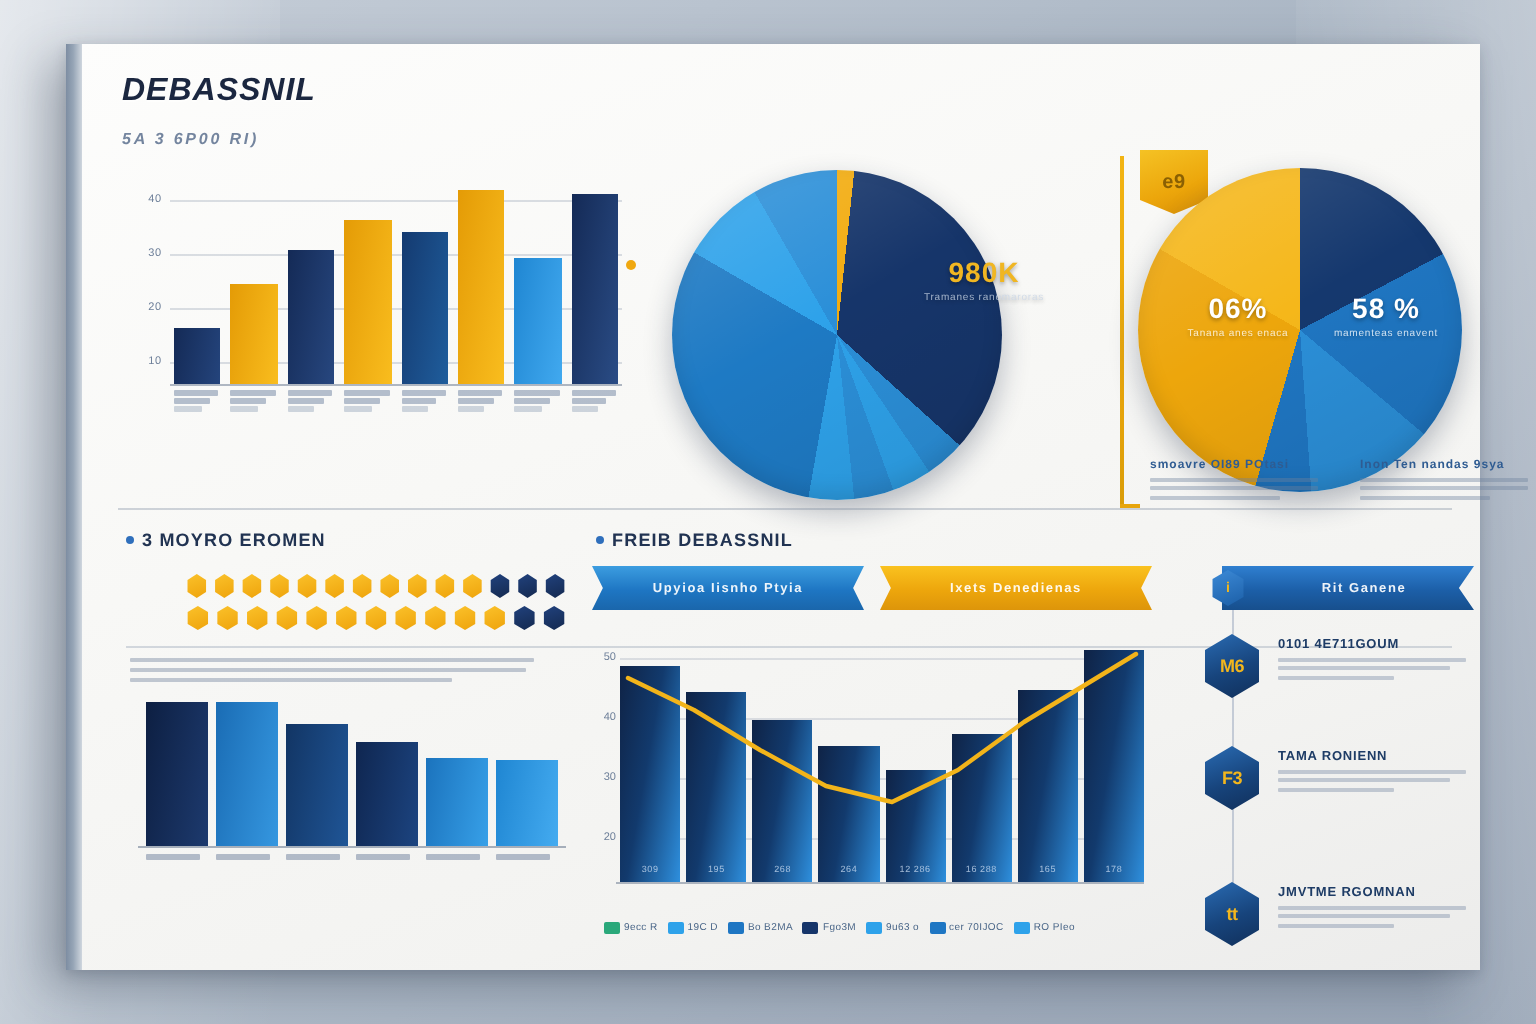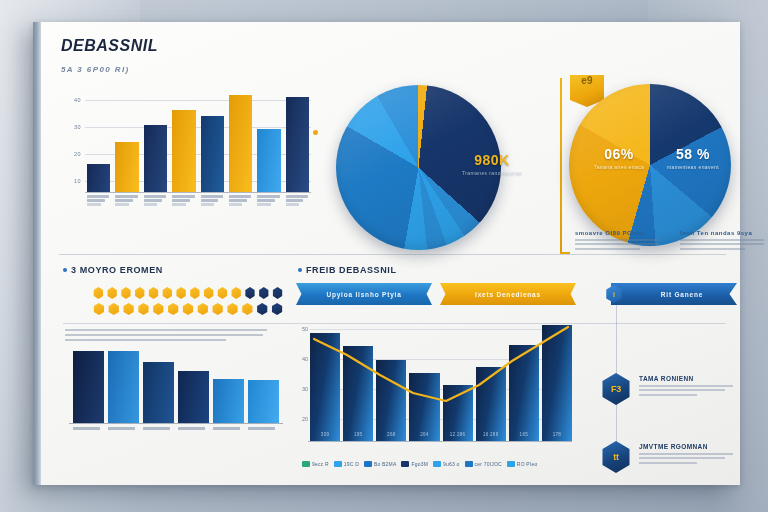--- a/index.html
+++ b/index.html
@@ -117,33 +117,33 @@
   .pie-label u {
     display: block; text-decoration: none; margin-top: 2px;
     font-size: 5px; letter-spacing: .4px; opacity: .78;
   }
 
   .pie1 { left: 295px; top: 63px; width: 165px; height: 165px; }
   .pie2 { left: 528px; top: 62px; width: 162px; height: 162px; }
 
   
   .p1l-a { left: 314px; top: 124px; width: 70px; color: #eef6ff; }
-  .p1l-b { left: 413px; top: 130px; width: 76px; color: #f0b622; }
+  .p1l-b { left: 413px; top: 106px; width: 76px; color: #f0b622; }
   .p1l-b u { color: #c8d4e4; }
 
   
   .p2l-a { left: 546px; top: 124px; width: 64px; color: #ffffff; }
   .p2l-b { left: 620px; top: 124px; width: 64px; color: #ffffff; }
 
   
   .badge {
     position: absolute; left: 529px; top: 53px; width: 34px; height: 32px;
     background: linear-gradient(160deg, #f5c224 0%, #eca60b 60%, #d98f06 100%);
     clip-path: polygon(0 0, 100% 0, 100% 78%, 50% 100%, 0 78%);
-    display: flex; justify-content: center;
+    display: flex; align-items: center; justify-content: center;
     box-shadow: 0 3px 7px rgba(60,50,10,.28);
   }
   .badge span {
     font-size: 10px; font-weight: bold; color: #8a6003; letter-spacing: .3px;
   }
   .badge-stem {
     position: absolute; left: 519px; top: 56px; width: 2px; height: 176px;
     background: linear-gradient(180deg, #f2b413, #e7a50c 70%, #d99c08);
   }
   .badge-stem::after {
@@ -647,20 +647,31 @@
 
       <div class="rpanel">
         <div class="rp-spine"></div>
         <div class="rp-banner">
           <span>Rit Ganene</span>
         </div>
         <div class="rp-bhex">
           <span>i</span>
         </div>
 
+        <div class="rp-item" style="top:32px">
+          <div class="rp-hex">
+            <span>M6</span>
+          </div>
+          <div class="rp-body">
+            <div class="rp-head">0101 4E711GOUM</div>
+            <div class="rp-line a"></div>
+              <div class="rp-line b"></div>
+              <div class="rp-line c"></div>
+          </div>
+        </div>
 
         <div class="rp-item" style="top:88px">
           <div class="rp-hex">
             <span>F3</span>
           </div>
           <div class="rp-body">
             <div class="rp-head">TAMA RONIENN</div>
             <div class="rp-line a"></div>
               <div class="rp-line b"></div>
               <div class="rp-line c"></div>

